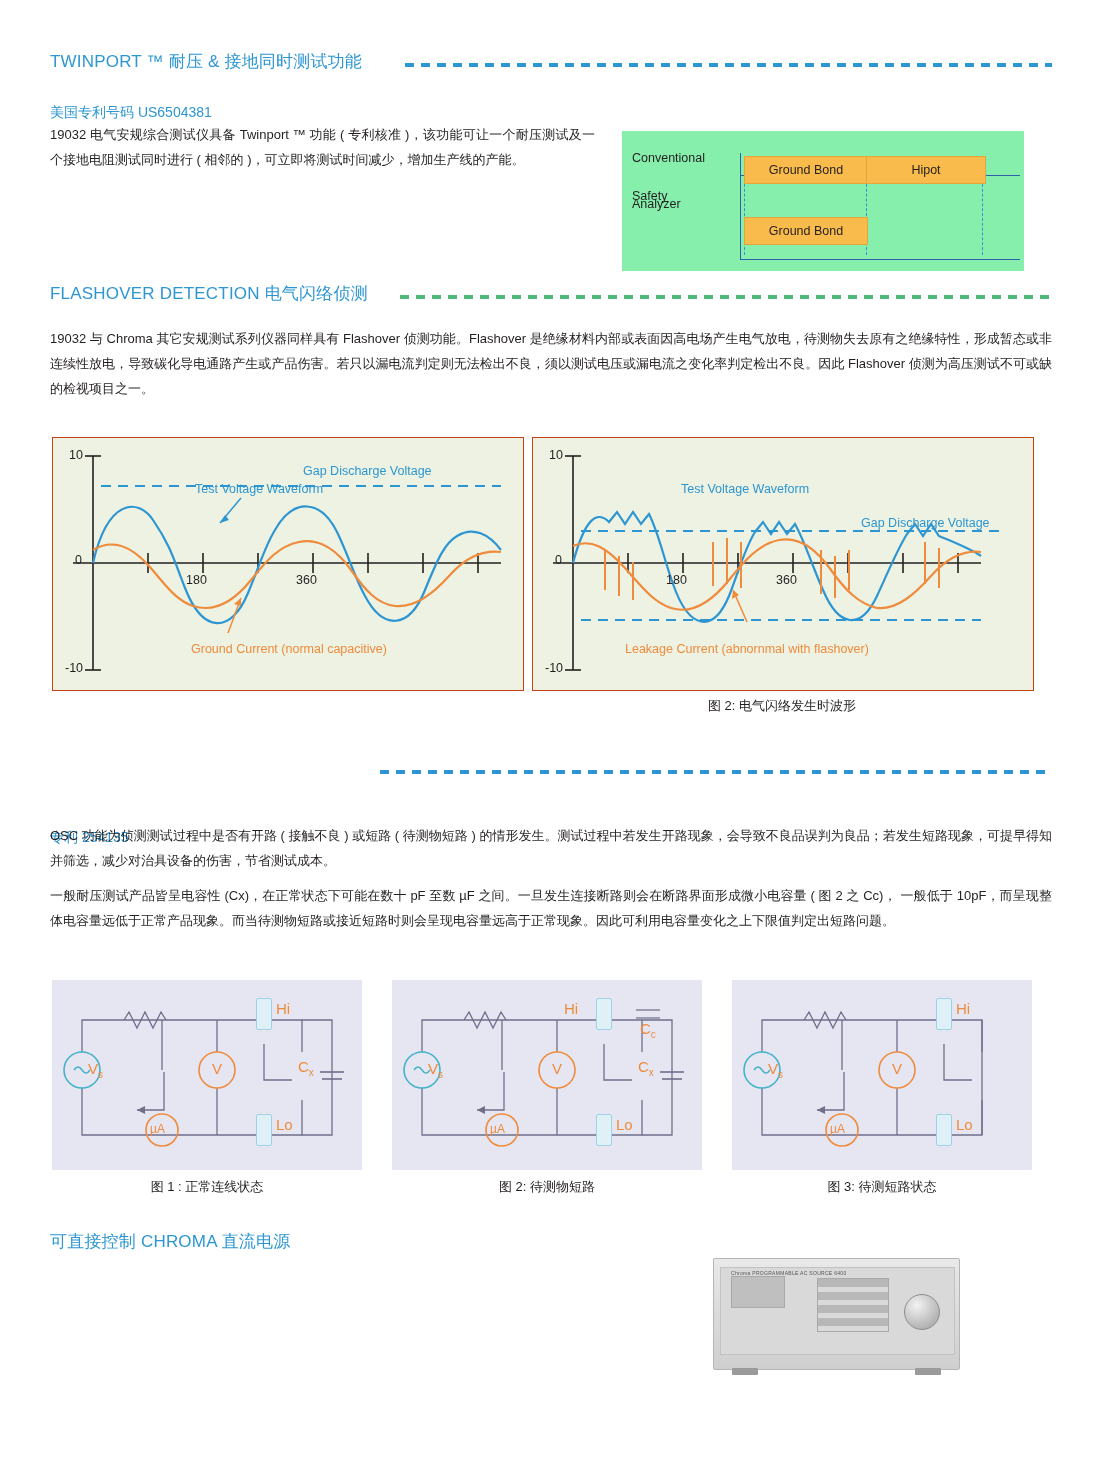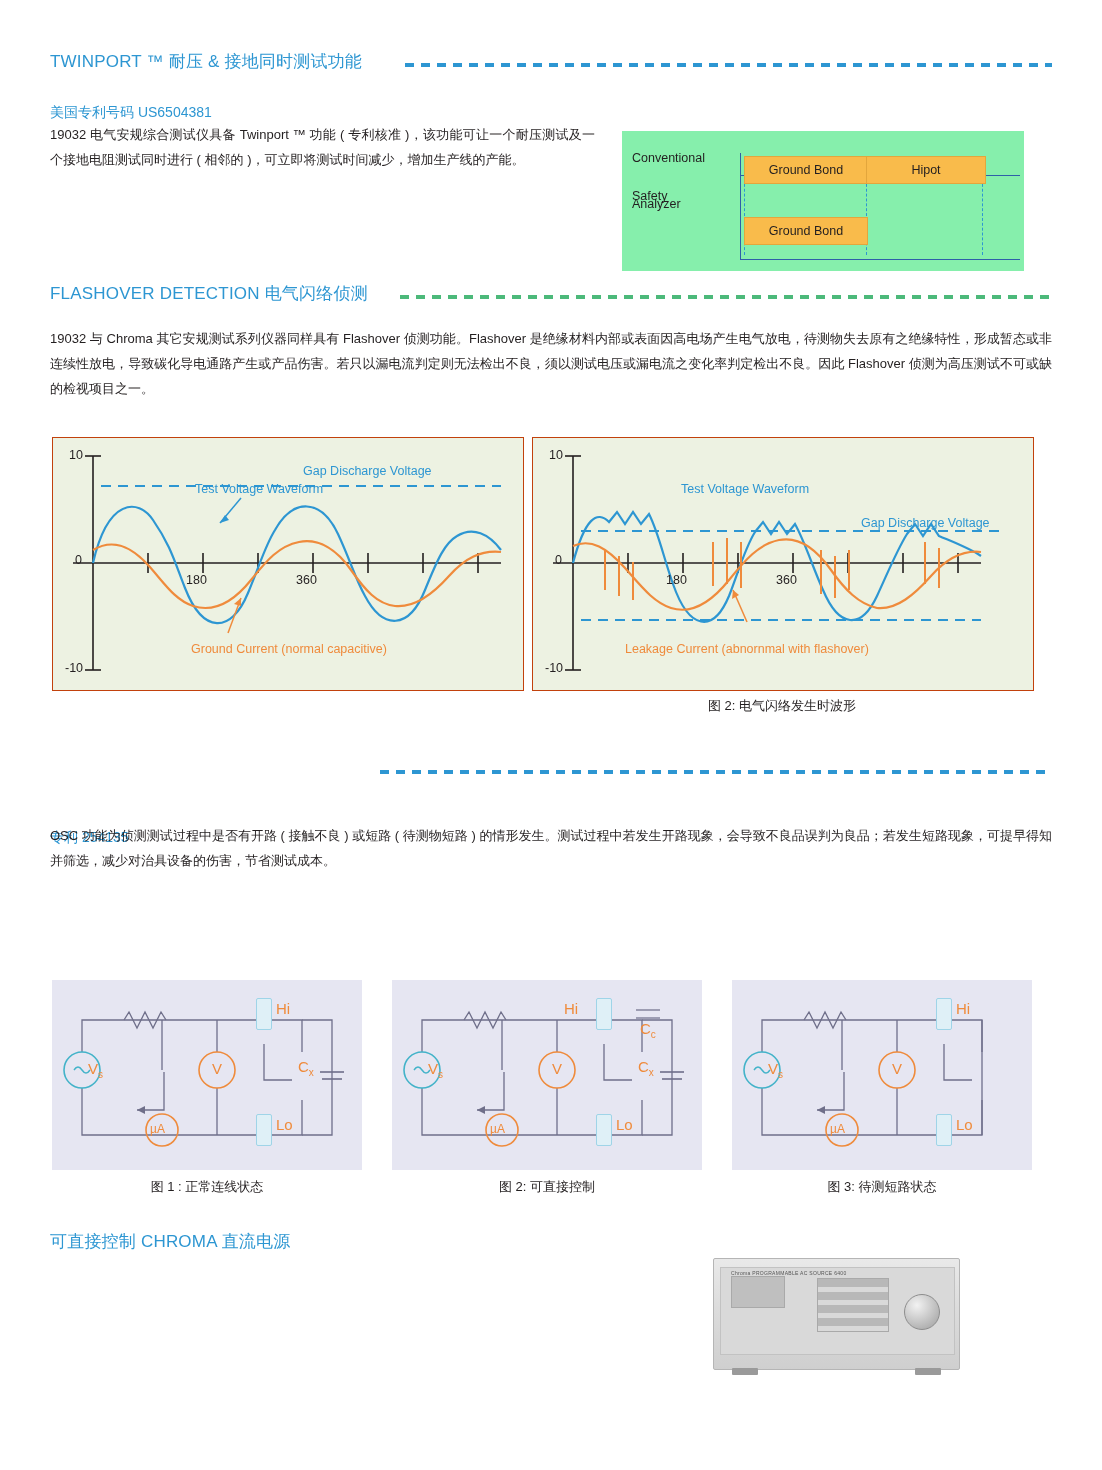--- a/index.html
+++ b/index.html
@@ -213,20 +213,21 @@
     <div class="chart-txt blue" style="left:148px;top:44px;">Test Voltage Waveform</div>
     <div class="chart-txt blue" style="left:328px;top:78px;">Gap Discharge Voltage</div>
     <div class="chart-txt orange" style="left:92px;top:204px;">Leakage Current (abnornmal with flashover)</div>
   </div>
   <div class="caption" style="left:532px;top:697px;width:500px;">图 2: 电气闪络发生时波形</div>
 
   <div class="dotrule" style="left:380px;top:770px;width:672px;"></div>
 
   <div class="subtitle" style="left:50px;top:829px;">专利 254135</div>
   <div class="body-text" style="left:50px;top:823px;width:1002px;">OSC 功能为侦测测试过程中是否有开路 ( 接触不良 ) 或短路 ( 待测物短路 ) 的情形发生。测试过程中若发生开路现象，会导致不良品误判为良品；若发生短路现象，可提早得知并筛选，减少对治具设备的伤害，节省测试成本。</div>
+  <div class="body-text" style="left:50px;top:883px;width:1002px;">一般耐压测试产品皆呈电容性 (Cx)，在正常状态下可能在数十 pF 至数 µF 之间。一旦发生连接断路则会在断路界面形成微小电容量 ( 图 2 之 Cc)， 一般低于 10pF，而呈现整体电容量远低于正常产品现象。而当待测物短路或接近短路时则会呈现电容量远高于正常现象。因此可利用电容量变化之上下限值判定出短路问题。</div>
 
   <div class="circuit" style="left:52px;top:980px;width:310px;height:190px;">
     <svg width="310" height="190" viewBox="0 0 310 190">
       <g stroke="#6f6f8a" stroke-width="1.3" fill="none">
 
         <path d="M30,72 L30,40 L250,40 L250,72"></path>
         <path d="M30,108 L30,155 L250,155 L250,120"></path>
         <path d="M110,40 L110,90"></path>
         <path d="M165,40 L165,72"></path>
         <path d="M165,108 L165,155"></path>
@@ -293,21 +294,21 @@
     <div class="pad" style="left:204px;top:18px;width:14px;height:30px;"></div>
     <div class="pad" style="left:204px;top:134px;width:14px;height:30px;"></div>
     <div class="c-label" style="left:36px;top:80px;"><span>V</span><span class="sub">s</span></div>
     <div class="c-label" style="left:160px;top:80px;">V</div>
     <div class="c-label" style="left:98px;top:142px;font-size:12px;">µA</div>
     <div class="c-label" style="left:172px;top:20px;">Hi</div>
     <div class="c-label" style="left:224px;top:136px;">Lo</div>
     <div class="c-label" style="left:248px;top:40px;"><span>C</span><span class="sub">c</span></div>
     <div class="c-label" style="left:246px;top:78px;"><span>C</span><span class="sub">x</span></div>
   </div>
-  <div class="caption" style="left:392px;top:1178px;width:310px;">图 2: 可直接控制</div>
+  <div class="caption" style="left:392px;top:1178px;width:310px;">图 2: 待测物短路</div>
 
   <div class="circuit" style="left:732px;top:980px;width:300px;height:190px;">
     <svg width="300" height="190" viewBox="0 0 300 190">
       <g stroke="#6f6f8a" stroke-width="1.3" fill="none">
         <path d="M30,72 L30,40 L250,40 L250,72"></path>
         <path d="M30,108 L30,155 L250,155 L250,120"></path>
         <path d="M110,40 L110,90"></path>
         <path d="M165,40 L165,72"></path>
         <path d="M165,108 L165,155"></path>
         <path d="M250,40 L250,155"></path>

